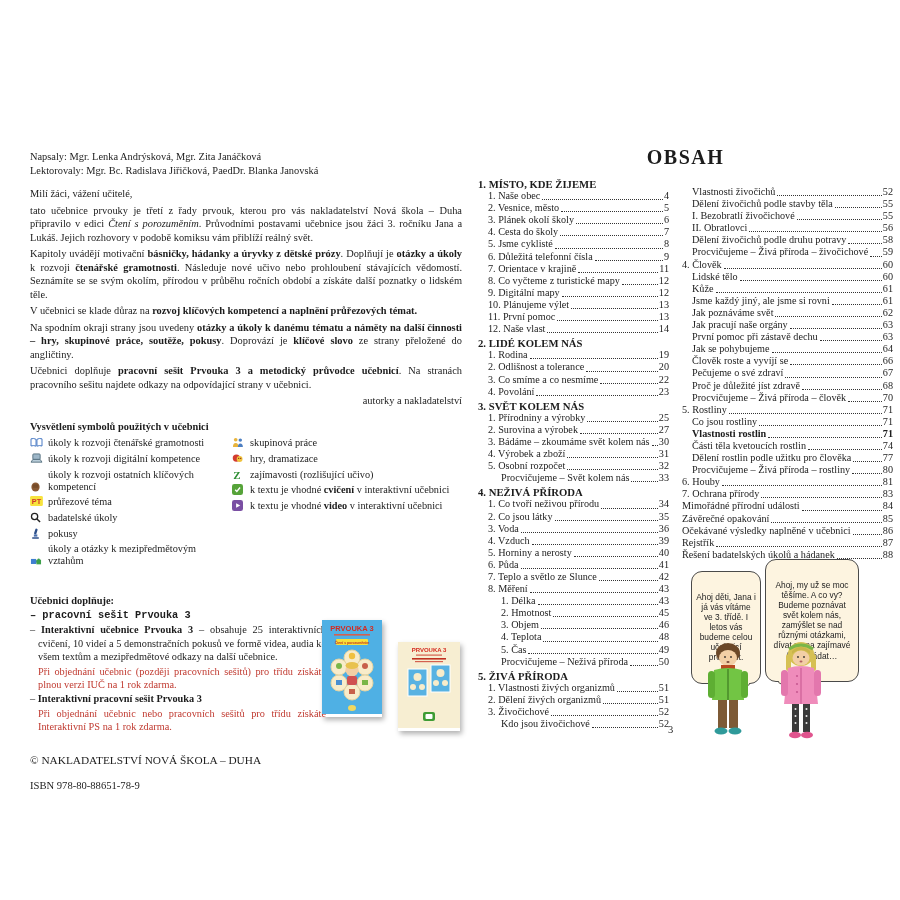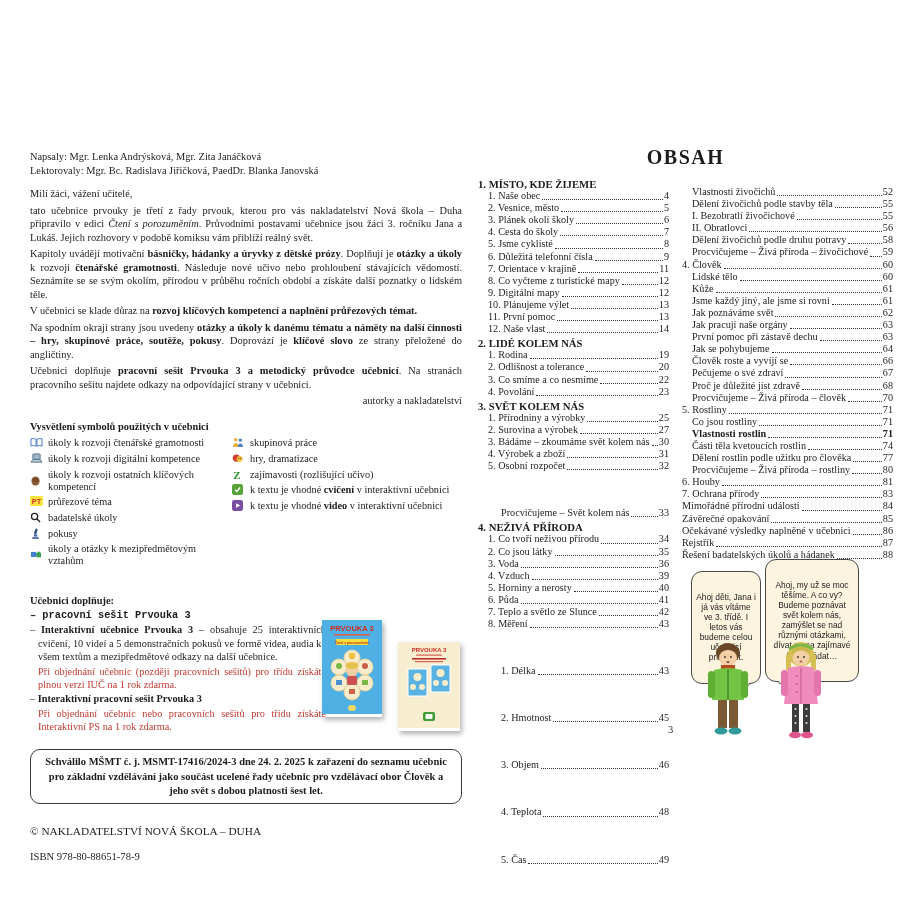--- a/index.html
+++ b/index.html
@@ -8,21 +8,21 @@
   
   .left-page{position:absolute;left:30px;top:150px;width:432px;font-size:10.4px;line-height:1.3;}
   .credits p{margin:0;}
   .intro{margin-top:10px;}
   .para{margin:0 0 3px 0;text-align:justify;}
   .signoff{text-align:right;margin:1px 0 0 0;}
   .sym-heading{font-weight:bold;margin-top:12px;}
   .sym-cols{display:flex;margin-top:4px;}
   .sym-col-left{width:202px;display:flex;flex-direction:column;gap:3.5px;}
   .sym-col-right{flex:1;display:flex;flex-direction:column;gap:3.5px;}
-  .sym-row{display:flex;gap:5px;align-items:center;font-size:10.3px;line-height:1.18;}
+  .sym-row{display:flex;gap:5px;align-items:flex-end;font-size:10.3px;line-height:1.18;}
   .sym-icon{flex:0 0 13px;height:12px;display:inline-flex;}
   .supp{position:relative;margin-top:26px;}
   .supp-heading{font-weight:bold;margin:0 0 1px 0;}
   .supp-line{width:288px;text-align:justify;font-size:10.3px;margin:0 0 1px 0;}
   .supp-line.hang{padding-left:8px;text-indent:-8px;}
   .supp-line.indent{padding-left:8px;}
   .covers{position:absolute;left:290px;top:26px;width:142px;height:112px;}
   .cover{position:absolute;box-shadow:2px 3px 5px rgba(0,0,0,0.3);}
   .cover1{left:2px;top:0;}
   .cover2{left:78px;top:22px;}
@@ -35,21 +35,21 @@
   .obsah{font-weight:bold;text-align:center;font-size:20px;letter-spacing:1.5px;margin:0 0 7px 0;}
   .toc-cols{display:flex;gap:13px;}
   .toc-col1{width:191px;}
   .toc-col2{flex:1;padding-top:10px;}
   .trow{display:flex;align-items:baseline;font-size:10.2px;line-height:12.1px;}
   .trow .tlabel{white-space:nowrap;}
   .trow .leader{flex:1;min-width:5px;border-bottom:1.2px dotted #333;align-self:flex-end;margin:0 1px 2px 2px;}
   .trow .tpage{white-space:nowrap;}
   .s-ch{font-weight:bold;font-size:10.7px;margin-top:2px;}
   .s-i1{padding-left:10px;}
-  .s-i2{padding-left:23px;margin-top:35px;}
+  .s-i2{padding-left:23px;}
   .s-i0{padding-left:0;}
   .trow.b{font-weight:bold;}
   
   .scene{position:absolute;left:183px;top:408px;width:232px;height:198px;}
   .bubble{position:absolute;background:#fdf4e0;border:1.3px solid #4a4a4a;border-radius:11px;
           padding:20px 4px;font-family:"Liberation Sans",sans-serif;font-size:8.4px;line-height:1.2;
           text-align:center;color:#222;box-sizing:border-box;}
   .bubble::after{content:'';position:absolute;width:9px;height:9px;background:#fdf4e0;
           border-right:1.3px solid #4a4a4a;border-bottom:1.3px solid #4a4a4a;}
   .bubble-boy{left:30px;top:17px;width:70px;}
@@ -257,21 +257,20 @@
             <circle cx="15" cy="45" r="3" fill="#f8ecca"></circle>
             <circle cx="24" cy="45" r="3" fill="#f8ecca"></circle>
           </g>
           <rect x="25" y="70" width="12" height="9" rx="2" fill="#3f9c35"></rect>
           <rect x="27.5" y="72" width="7" height="5" rx="1" fill="#fff"></rect>
         </svg>
       </div>
     </div>
   </div>
 
-  <div class="approval">Schválilo MŠMT č. j. MSMT-17416/2024-3 dne 24. 2. 2025 k zařazení do seznamu učebnic pro základní vzdělávání jako součást ucelené řady učebnic pro vzdělávací obor Člověk a jeho svět s dobou platnosti šest let.</div>
   <p class="copyright">© NAKLADATELSTVÍ NOVÁ ŠKOLA – DUHA</p>
   <p class="isbn">ISBN 978-80-88651-78-9</p>
 </div>
 
 <div class="right-page">
   <h1 class="obsah">OBSAH</h1>
   <div class="toc-cols">
     <div class="toc-col1">
         <div class="trow s-ch">
           <span class="tlabel">1. MÍSTO, KDE ŽIJEME</span>

